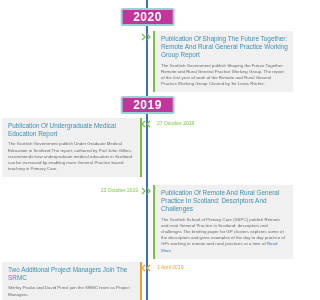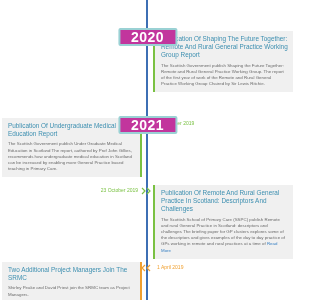--- a/index.html
+++ b/index.html
@@ -26,29 +26,28 @@
     background: #3d6fb4;
   }
   
   .year-badge {
     position: absolute;
     left: 50%;
     transform: translateX(-50%);
     background: #c2359d;
     border: 2px solid #9ad1d4;
     color: #ffffff;
-    font-size: 14px;
+    font-size: 12px;
     font-weight: bold;
     letter-spacing: 0.5px;
     padding: 2px 11px;
     border-radius: 2px;
     z-index: 5;
     text-align: center;
     line-height: 10px;
-    margin-top: 20px;
   }
   #year-2020 { top: 8px; }
   #year-2019 { top: 96px; }
 
   
   .entry { position: absolute; width: 295px; }
   .card {
     position: absolute;
     width: 140px;
     background: #f0f0f0;
@@ -111,21 +110,21 @@
         <path d="M1 1 L4 4 L1 7" fill="none" stroke="#7ac143" stroke-width="1.2"></path>
         <path d="M6 1 L9 4 L6 7" fill="none" stroke="#7ac143" stroke-width="1.2"></path>
       </svg>
     </div>
     <div class="card right" style="top:31px;">
       <p class="card-title">Publication Of Shaping The Future Together: Remote And Rural General Practice Working Group Report</p>
       <p class="card-body">The Scottish Government publish Shaping the Future Together: Remote and Rural General Practice Working Group. The report of the first year of work of the Remote and Rural General Practice Working Group Chaired by Sir Lewis Ritchie.</p>
     </div>
   </div>
 
-  <div class="year-badge" id="year-2019">2021</div>
+  <div class="year-badge" id="year-2019">2019</div>
 
   <div class="entry">
     <div class="date on-right" style="top:120px;">27 October 2019</div>
     <div class="marker" style="top:120px;">
       <svg width="12" height="8" viewBox="0 0 12 8">
         <path d="M4 1 L1 4 L4 7" fill="none" stroke="#7ac143" stroke-width="1.2"></path>
         <path d="M9 1 L6 4 L9 7" fill="none" stroke="#7ac143" stroke-width="1.2"></path>
       </svg>
     </div>
     <div class="card left" style="top:118px;">

